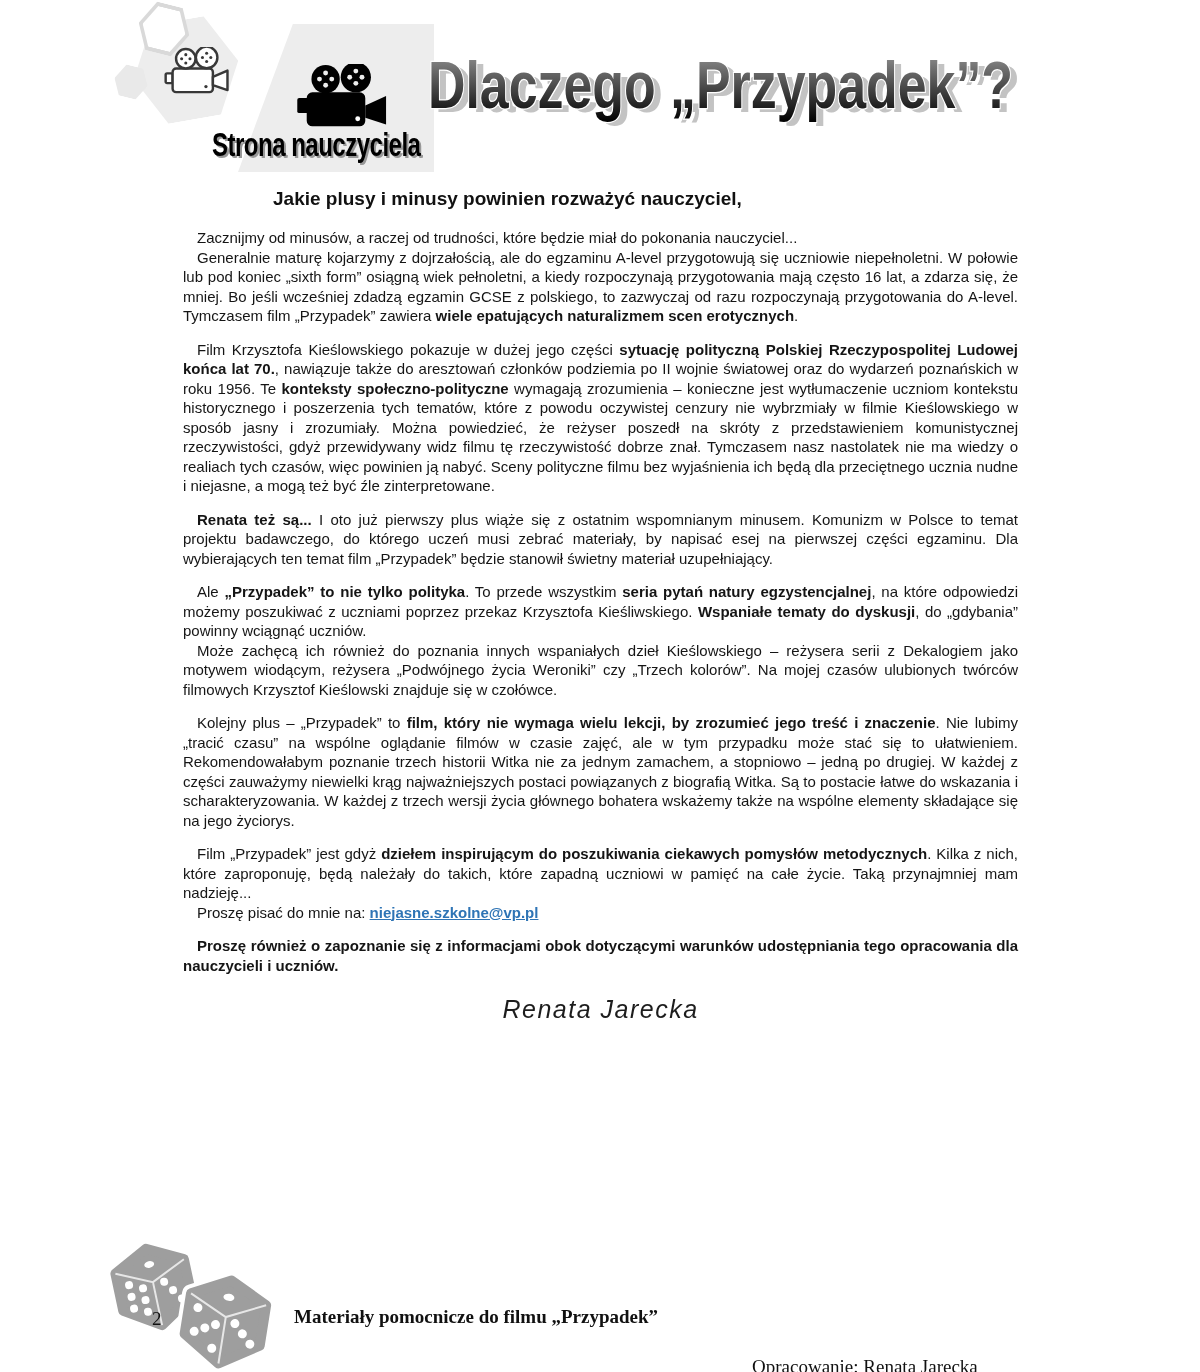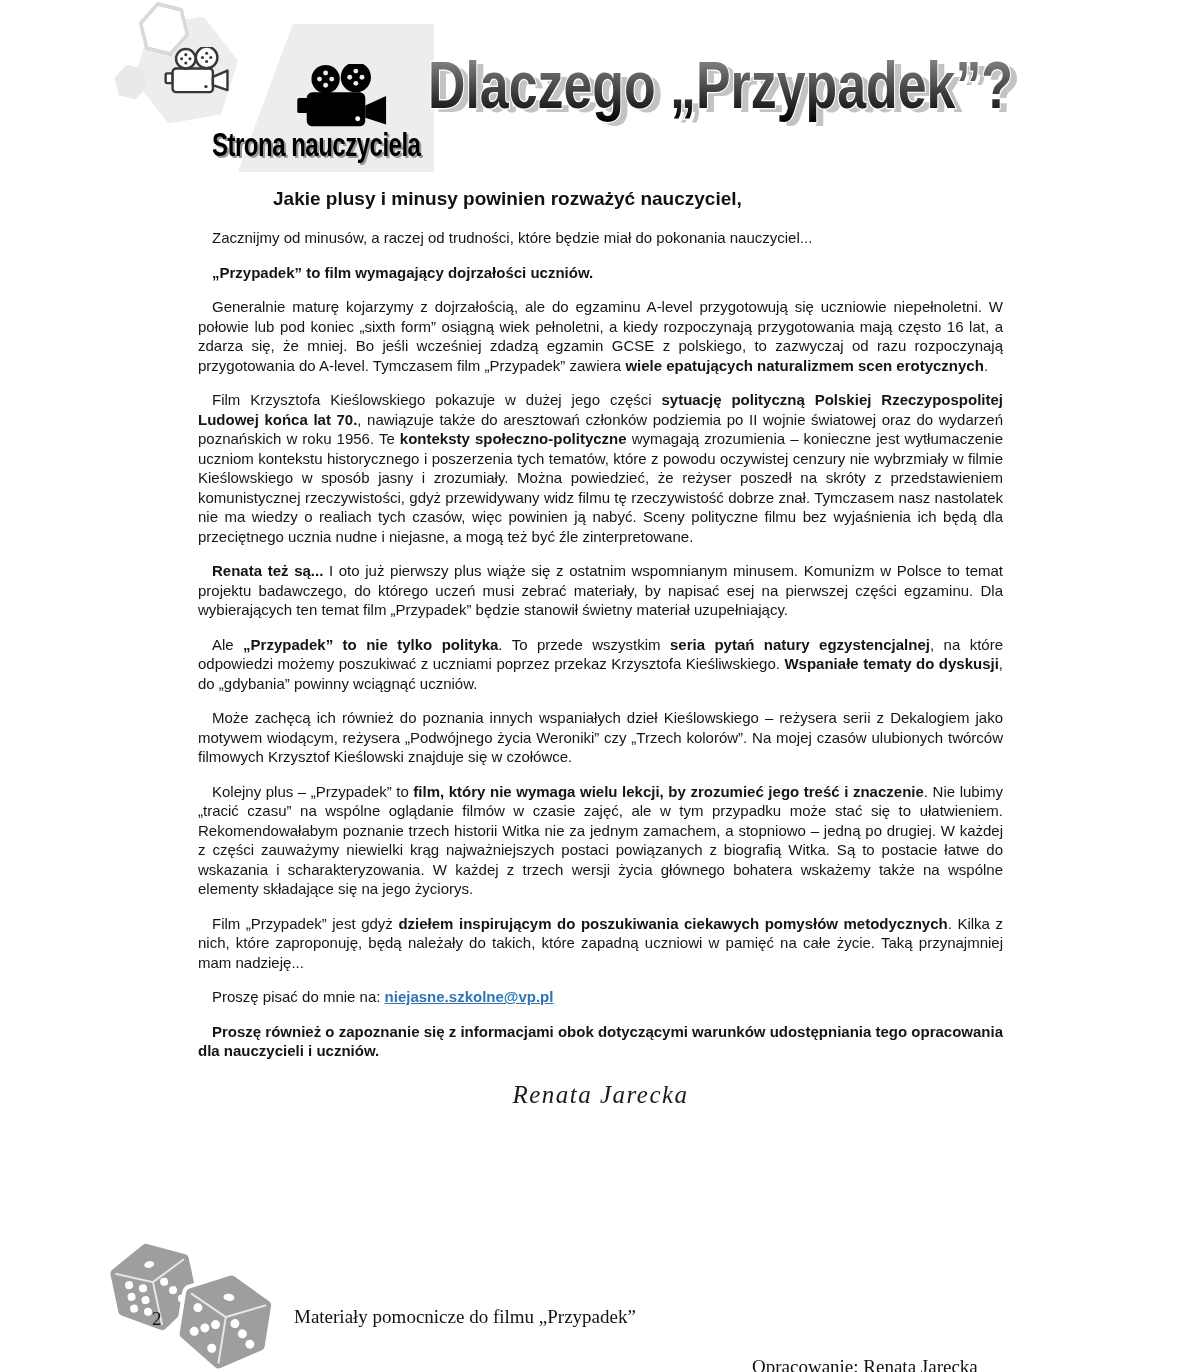--- a/index.html
+++ b/index.html
@@ -39,38 +39,38 @@
 
   
   .body-text { position:absolute; left:183px; top:186px; width:835px; }
 
   .subtitle {
     margin:0 0 16px 90px; text-align:left;
     font-size:19px; line-height:26px; font-weight:bold; color:#111;
   }
 
   .para {
-    margin:15px; text-align:justify; text-indent:14px;
+    margin:0; text-align:justify; text-indent:14px;
     font-size:15px; line-height:19.5px; color:#151515;
   }
   .para.gap { margin-top:14px; }
   .para .b  { font-weight:bold; }
   .email-link { color:#2e74b5; font-weight:bold; text-decoration:underline; cursor:pointer; }
 
   .signature {
     margin-top:20px; text-align:center;
-    font-family:Liberation Serif, serif; font-style:italic;
+    font-family:Liberation Sans, sans-serif; font-style:italic;
     font-size:25px; letter-spacing:1.5px; color:#1d1d1d;
   }
 
   
   .dice-svg { position:absolute; left:105px; top:1238px; width:185px; height:134px; }
   .footer-text { position:absolute; font-family:"Liberation Serif", serif; font-size:19px; color:#111; white-space:nowrap; }
   .page-num      { left:152px; top:1308px; }
-  .footer-center { left:294px; top:1306px; }
+  .footer-center { left:294px; top:1306px;font-weight:bold; }
   .footer-right  { left:752px; top:1356px; }
 </style>
 </head>
 <body>
 
 <div class="page">
 
   <header>
     <div class="hex hex-big"></div>
     <div class="hex hex-outline">
@@ -137,21 +137,20 @@
     </svg>
   </header>
 
   <main class="body-text">
     <h2 class="subtitle">
       <span>Jakie plusy i minusy powinien rozważyć nauczyciel,</span><br>
     </h2>
 
     <div id="paragraphs">
         <p class="para gap"><span>Zacznijmy od minusów, a raczej od trudności, które będzie miał do pokonania nauczyciel...</span></p>
-        <p class="para gap"><span class="b">„Przypadek” to film wymagający dojrzałości uczniów.</span></p>
         <p class="para"><span>Generalnie maturę kojarzymy z dojrzałością, ale do egzaminu A-level przygotowują się uczniowie niepełnoletni. W połowie lub pod koniec „sixth form” osiągną wiek pełnoletni, a kiedy rozpoczynają przygotowania mają często 16 lat, a zdarza się, że mniej. Bo jeśli wcześniej zdadzą egzamin GCSE z polskiego, to zazwyczaj od razu rozpoczynają przygotowania do A-level. Tymczasem film „Przypadek” zawiera </span><span class="b">wiele epatujących naturalizmem scen erotycznych</span><span>.</span></p>
         <p class="para gap"><span>Film Krzysztofa Kieślowskiego pokazuje w dużej jego części </span><span class="b">sytuację polityczną Polskiej Rzeczypospolitej Ludowej końca lat 70.</span><span>, nawiązuje także do aresztowań członków podziemia po II wojnie światowej oraz do wydarzeń poznańskich w roku 1956. Te </span><span class="b">konteksty społeczno-polityczne</span><span> wymagają zrozumienia – konieczne jest wytłumaczenie uczniom kontekstu historycznego i poszerzenia tych tematów, które z powodu oczywistej cenzury nie wybrzmiały w filmie Kieślowskiego w sposób jasny i zrozumiały. Można powiedzieć, że reżyser poszedł na skróty z przedstawieniem komunistycznej rzeczywistości, gdyż przewidywany widz filmu tę rzeczywistość dobrze znał. Tymczasem nasz nastolatek nie ma wiedzy o realiach tych czasów, więc powinien ją nabyć. Sceny polityczne filmu bez wyjaśnienia ich będą dla przeciętnego ucznia nudne i niejasne, a mogą też być źle zinterpretowane.</span></p>
         <p class="para gap"><span class="b">Renata też są...</span><span> I oto już pierwszy plus wiąże się z ostatnim wspomnianym minusem. Komunizm w Polsce to temat projektu badawczego, do którego uczeń musi zebrać materiały, by napisać esej na pierwszej części egzaminu. Dla wybierających ten temat film „Przypadek” będzie stanowił świetny materiał uzupełniający.</span></p>
         <p class="para gap"><span>Ale </span><span class="b">„Przypadek” to nie tylko polityka</span><span>. To przede wszystkim </span><span class="b">seria pytań natury egzystencjalnej</span><span>, na które odpowiedzi możemy poszukiwać z uczniami poprzez przekaz Krzysztofa Kieśliwskiego. </span><span class="b">Wspaniałe tematy do dyskusji</span><span>, do „gdybania” powinny wciągnąć uczniów.</span></p>
         <p class="para"><span>Może zachęcą ich również do poznania innych wspaniałych dzieł Kieślowskiego – reżysera serii z Dekalogiem jako motywem wiodącym, reżysera „Podwójnego życia Weroniki” czy „Trzech kolorów”. Na mojej czasów ulubionych twórców filmowych Krzysztof Kieślowski znajduje się w czołówce.</span></p>
         <p class="para gap"><span>Kolejny plus – „Przypadek” to </span><span class="b">film, który nie wymaga wielu lekcji, by zrozumieć jego treść i znaczenie</span><span>. Nie lubimy „tracić czasu” na wspólne oglądanie filmów w czasie zajęć, ale w tym przypadku może stać się to ułatwieniem. Rekomendowałabym poznanie trzech historii Witka nie za jednym zamachem, a stopniowo – jedną po drugiej. W każdej z części zauważymy niewielki krąg najważniejszych postaci powiązanych z biografią Witka. Są to postacie łatwe do wskazania i scharakteryzowania. W każdej z trzech wersji życia głównego bohatera wskażemy także na wspólne elementy składające się na jego życiorys.</span></p>
         <p class="para gap"><span>Film „Przypadek” jest gdyż </span><span class="b">dziełem inspirującym do poszukiwania ciekawych pomysłów metodycznych</span><span>. Kilka z nich, które zaproponuję, będą należały do takich, które zapadną uczniowi w pamięć na całe życie. Taką przynajmniej mam nadzieję...</span></p>
         <p class="para"><span>Proszę pisać do mnie na: </span><a class="email-link" href="#">niejasne.szkolne@vp.pl</a></p>
         <p class="para gap"><span class="b">Proszę również o zapoznanie się z informacjami obok dotyczącymi warunków udostępniania tego opracowania dla nauczycieli i uczniów.</span></p>
       </div>

